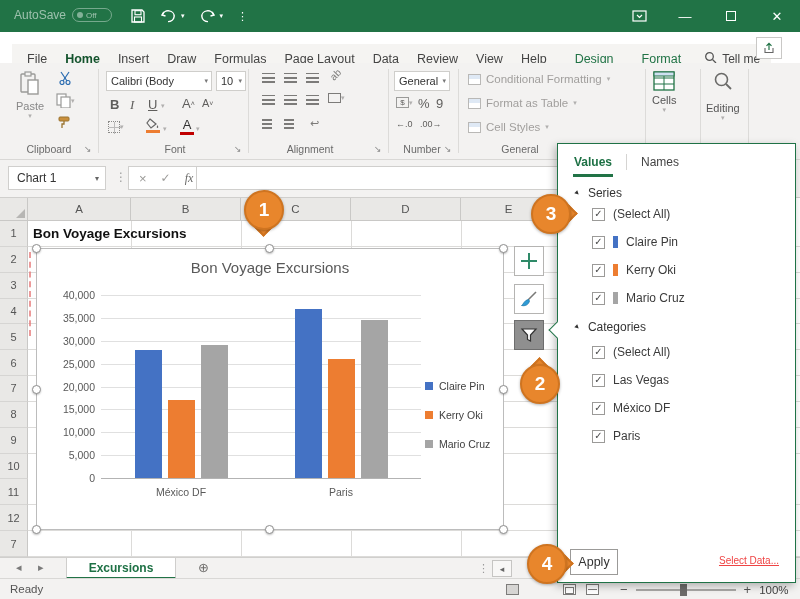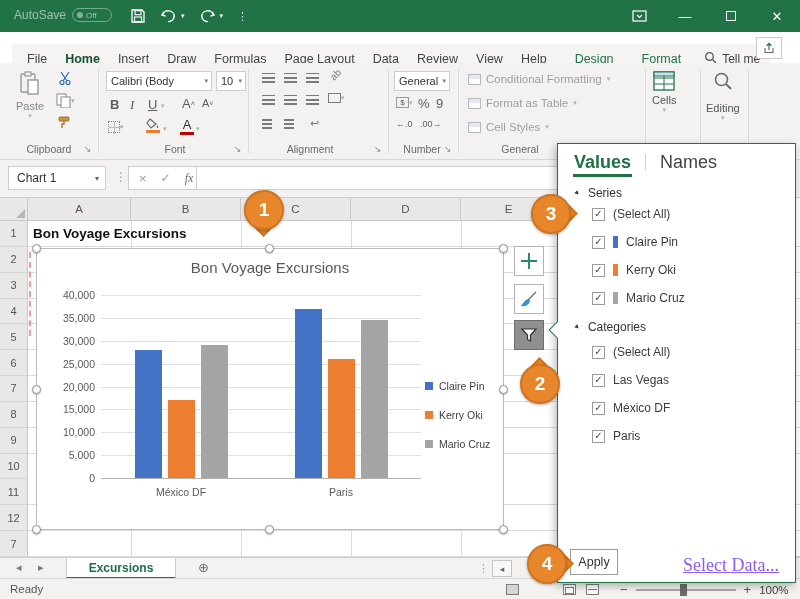--- a/index.html
+++ b/index.html
@@ -84,32 +84,32 @@
   .sidebtn.pressed { background:#8f8f8f; border-color:#6d6d6d; }
   .plusglyph { position:relative; width:16px; height:16px; }
   .plusglyph::before,.plusglyph::after { content:""; position:absolute; background:#2f8a68; }
   .plusglyph::before { left:7px; top:0; width:2px; height:16px; }
   .plusglyph::after { left:0; top:7px; width:16px; height:2px; }
 
   
   .panel { position:absolute; left:557px; top:143px; width:239px; height:440px; background:#fff; border:1px solid #1f7246; box-shadow:-2px 3px 8px rgba(0,0,0,.28); z-index:50; }
   .notch { position:absolute; left:-7px; top:180px; width:12px; height:12px; background:#fff; border-left:1px solid #1f7246; border-bottom:1px solid #1f7246; transform:rotate(45deg); }
   .ptabs { position:absolute; left:0; top:0; width:100%; height:36px; display:flex; align-items:center; }
-  .ptab { font-size:18px; color:#444; padding:16px 6px; position:relative; height:36px; display:flex; align-items:center; }
+  .ptab { font-size:12px; color:#444; padding:16px 6px; position:relative; height:36px; display:flex; align-items:center; }
   .ptab.active { color:#1e7145; font-weight:bold; }
   .ptab.active::after { content:""; position:absolute; left:5px; right:5px; bottom:3px; height:3px; background:#217346; }
   .ptab-sep { width:1px; height:16px; background:#d5d4d2; margin:0 8px; }
   .sect { position:absolute; left:16px; display:flex; align-items:center; gap:7px; font-size:12px; color:#333; }
   .exp { display:inline-block; font-size:7px; color:#333; transform:rotate(135deg); }
   .prow { position:absolute; left:34px; display:flex; align-items:center; gap:8px; height:28px; }
   .cbx { width:13px; height:13px; border:1px solid #9b9a98; background:#fff; display:flex; align-items:center; justify-content:center; font-size:10px; color:#4a4a4a; line-height:1; }
   .swatch { width:5px; height:12px; }
   .plab { font-size:12px; color:#3b3b3b; }
   .applybtn { position:absolute; left:12px; top:405px; width:48px; height:26px; background:#fff; border:1px solid #9b9a98; font-size:12.5px; color:#333; display:flex; align-items:center; justify-content:center; }
-  .selectdata { position:absolute; right:16px; top:411px; font-size:18px; color:#8b5cf6; text-decoration:underline;font-family:Liberation Serif, serif; }
+  .selectdata { position:absolute; right:16px; top:411px; font-size:10px; color:#ef4444; text-decoration:underline; }
 
   
   .callout { position:absolute; width:40px; height:40px; z-index:60; }
   .callout .pin { position:absolute; inset:0; border-radius:50%; background:#e8862c; border:2px solid #cf7420; color:#fff; font-weight:bold; font-size:19px; display:flex; align-items:center; justify-content:center; box-shadow:0 1px 3px rgba(0,0,0,.3); }
   .callout .tail { position:absolute; width:13px; height:13px; background:#e8862c; transform:rotate(45deg); z-index:-1; }
   .tail-down { left:13px; bottom:-4px; border-right:2px solid #cf7420; border-bottom:2px solid #cf7420; }
   .tail-up { left:13px; top:-4px; border-left:2px solid #cf7420; border-top:2px solid #cf7420; }
   .tail-right { right:-4px; top:13px; border-right:2px solid #cf7420; border-top:2px solid #cf7420; }
 
   

